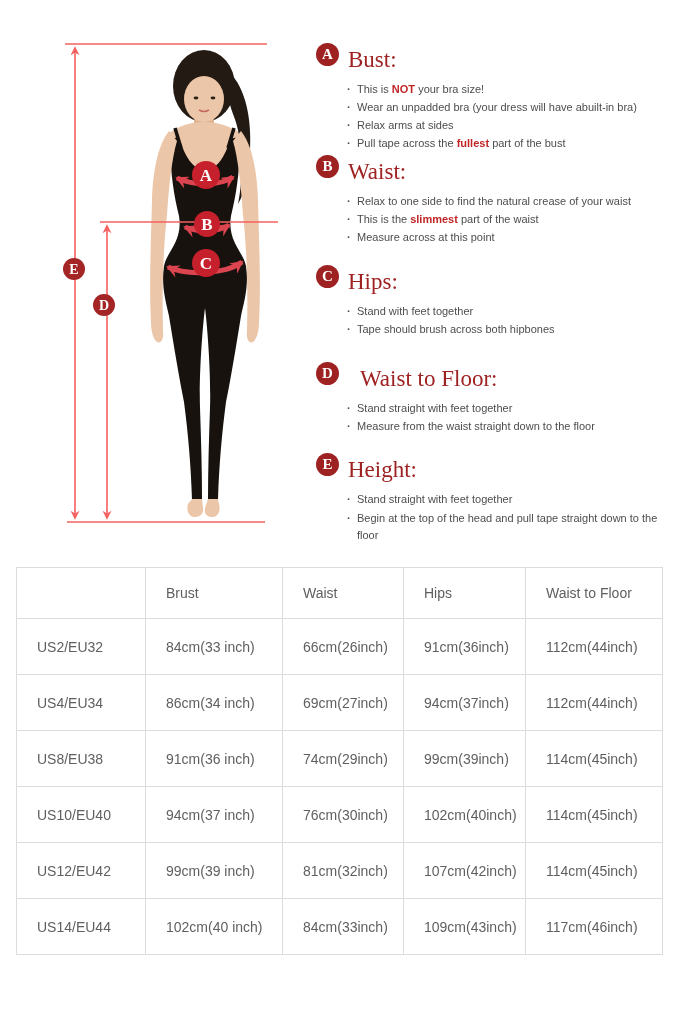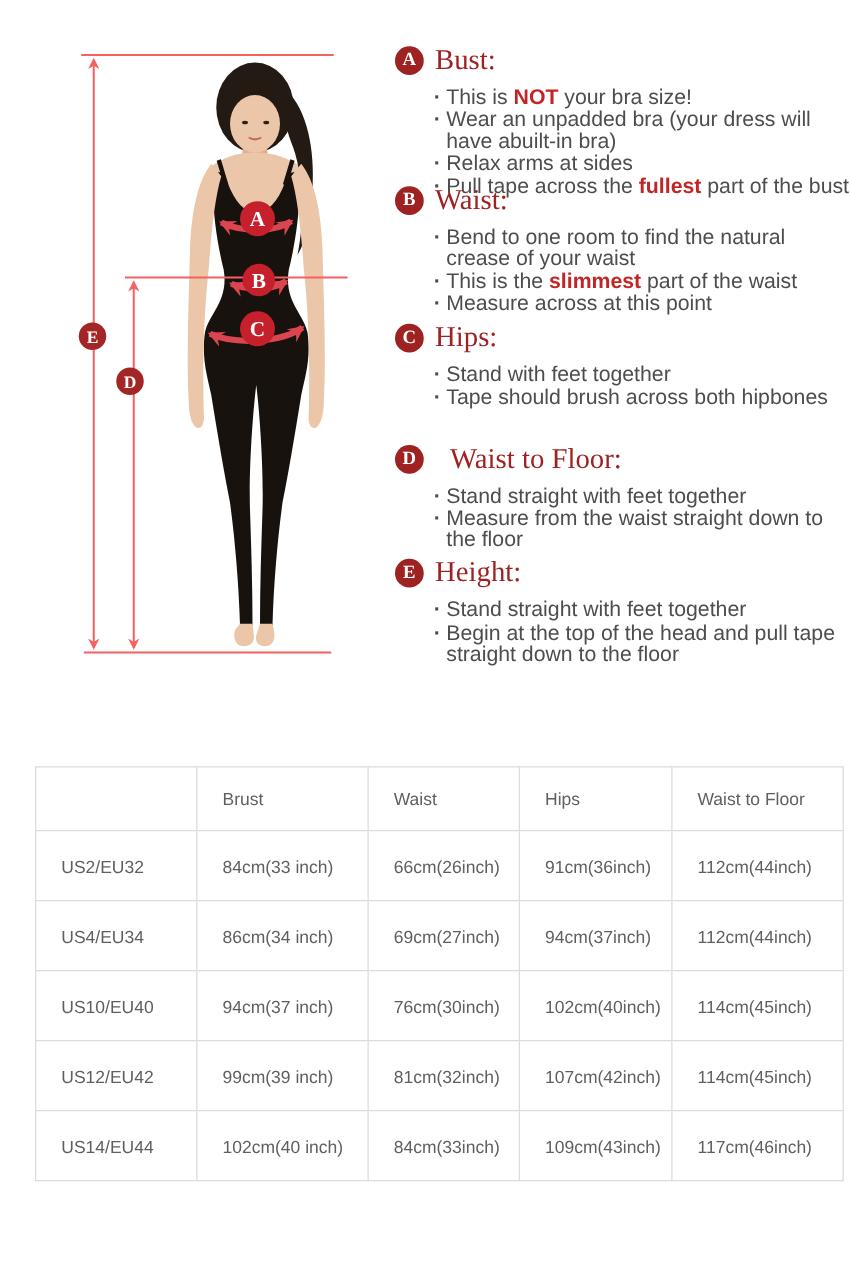--- a/index.html
+++ b/index.html
@@ -13,35 +13,35 @@
   .section{position:absolute;left:316px;width:364px;}
   #sec-a{top:36px}#sec-b{top:148px}#sec-c{top:258px}#sec-d{top:355px}#sec-e{top:446px}
   .sec-head{display:flex;align-items:center;}
   .badge{
     width:23px;height:23px;border-radius:50%;background:#9e2222;color:#fff;
     font-family:"Liberation Serif",serif;font-weight:bold;font-size:15px;
     display:flex;align-items:center;justify-content:center;flex:0 0 23px;
   }
   .sec-title{
     margin-left:9px;font-family:"Liberation Serif",serif;font-size:23px;
-    color:#9e2222;line-height:24px;
+    color:#9e2222;line-height:24px;margin-top:12px;
   }
   #sec-d .sec-title{margin-left:21px;}
   .bullets{margin:9px 0 0 30px;}
   .bullet{
-    position:relative;padding-left:11px;font-size:17px;color:#4d4d4d;
+    position:relative;padding-left:11px;font-size:11px;color:#4d4d4d;
     line-height:17px;margin-bottom:1px;
   }
   .bullet::before{content:"·";position:absolute;left:1px;top:0;font-weight:bold;color:#4d4d4d;}
   .bullet b{color:#c22525;}
   #sec-e .bullet{max-width:318px;margin-bottom:2px;}
   
   .size-table{
-    position:absolute;left:28px;top:567px;border-collapse:collapse;
-    table-layout:fixed;width:646px;margin-top:46px;
+    position:absolute;left:16px;top:567px;border-collapse:collapse;
+    table-layout:fixed;width:646px;
   }
   .size-table th,.size-table td{
     border:1px solid #dcdcdc;font-size:14px;font-weight:normal;color:#5f5f5f;
     text-align:left;padding:0 4px 0 20px;vertical-align:middle;
     white-space:nowrap;overflow:hidden;
   }
   .size-table th{height:50px;}
   .size-table td{height:55px;}
   .size-table th:first-child,.size-table td:first-child{}
 </style>
@@ -148,21 +148,21 @@
     <div class="bullet"><span>Pull tape across the </span><b>fullest</b><span> part of the bust</span></div>
   </div>
 </div>
 
 <div class="section" id="sec-b">
   <div class="sec-head">
     <span class="badge">B</span>
     <span class="sec-title">Waist:</span>
   </div>
   <div class="bullets">
-    <div class="bullet"><span>Bend to one room to find the natural crease of your waist</span><b></b><span></span></div>
+    <div class="bullet"><span>Relax to one side to find the natural crease of your waist</span><b></b><span></span></div>
     <div class="bullet"><span>This is the </span><b>slimmest</b><span> part of the waist</span></div>
     <div class="bullet"><span>Measure across at this point</span><b></b><span></span></div>
   </div>
 </div>
 
 <div class="section" id="sec-c">
   <div class="sec-head">
     <span class="badge">C</span>
     <span class="sec-title">Hips:</span>
   </div>
@@ -218,20 +218,27 @@
     <td>112cm(44inch)</td>
   </tr>
   <tr>
     <td>US4/EU34</td>
     <td>86cm(34 inch)</td>
     <td>69cm(27inch)</td>
     <td>94cm(37inch)</td>
     <td>112cm(44inch)</td>
   </tr>
   <tr>
+    <td>US8/EU38</td>
+    <td>91cm(36 inch)</td>
+    <td>74cm(29inch)</td>
+    <td>99cm(39inch)</td>
+    <td>114cm(45inch)</td>
+  </tr>
+  <tr>
     <td>US10/EU40</td>
     <td>94cm(37 inch)</td>
     <td>76cm(30inch)</td>
     <td>102cm(40inch)</td>
     <td>114cm(45inch)</td>
   </tr>
   <tr>
     <td>US12/EU42</td>
     <td>99cm(39 inch)</td>
     <td>81cm(32inch)</td>

